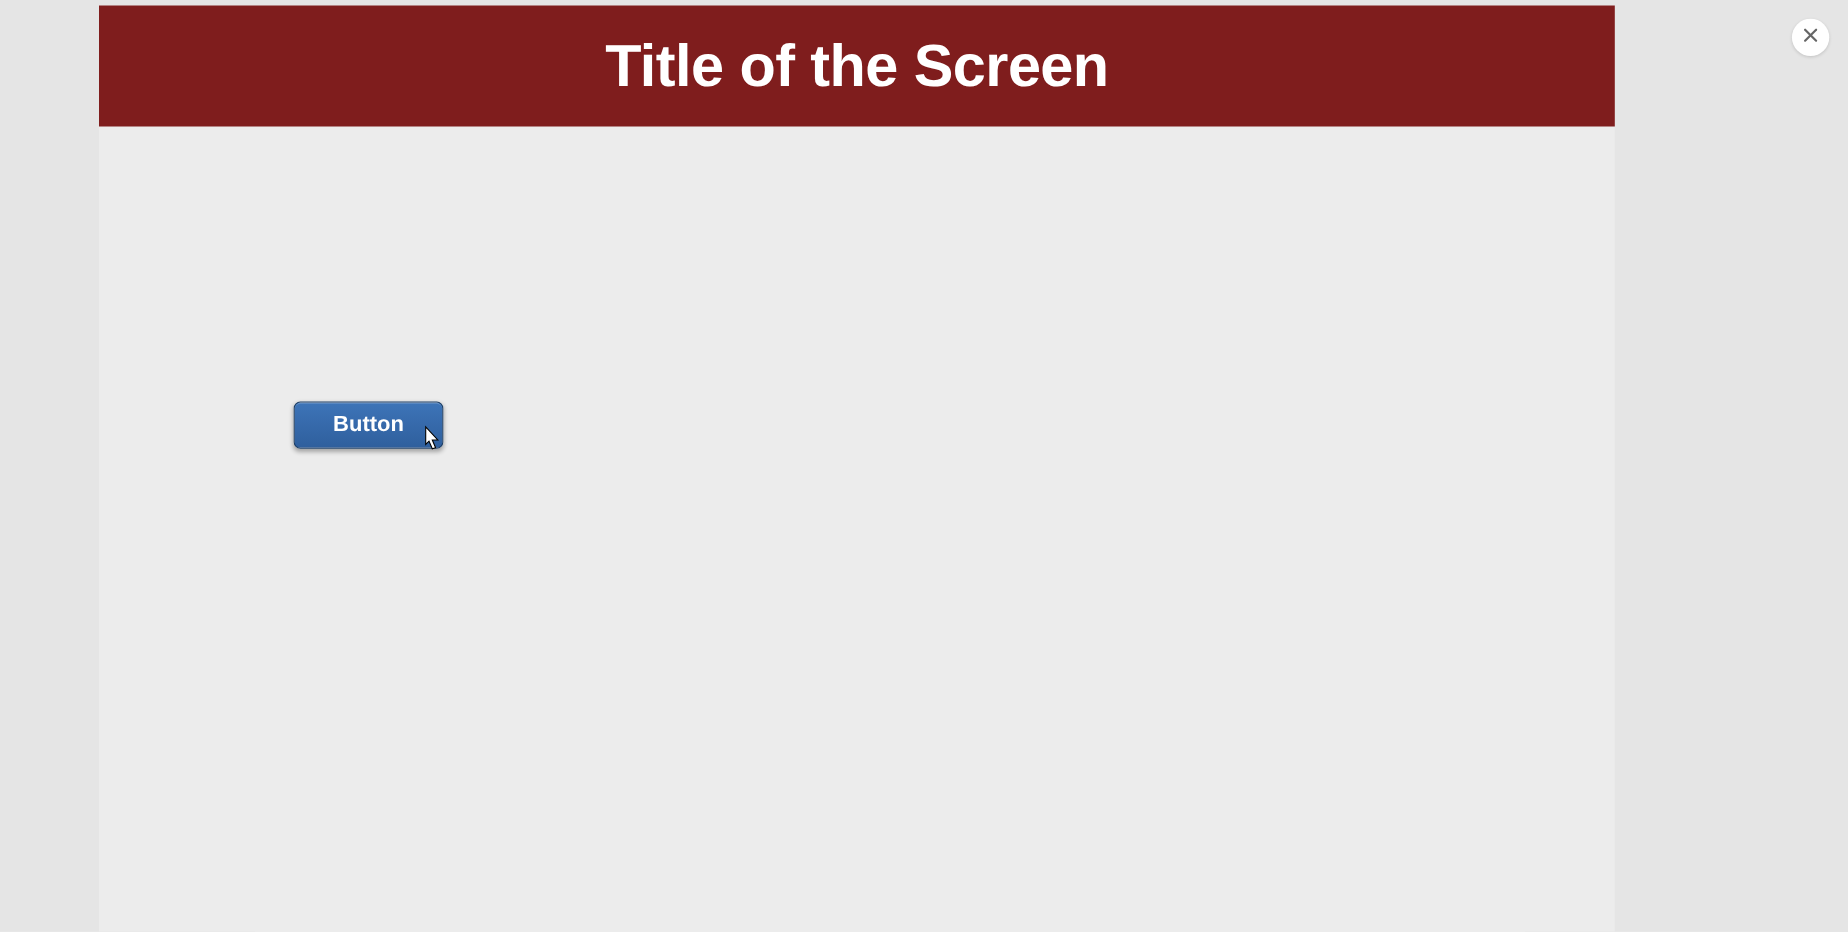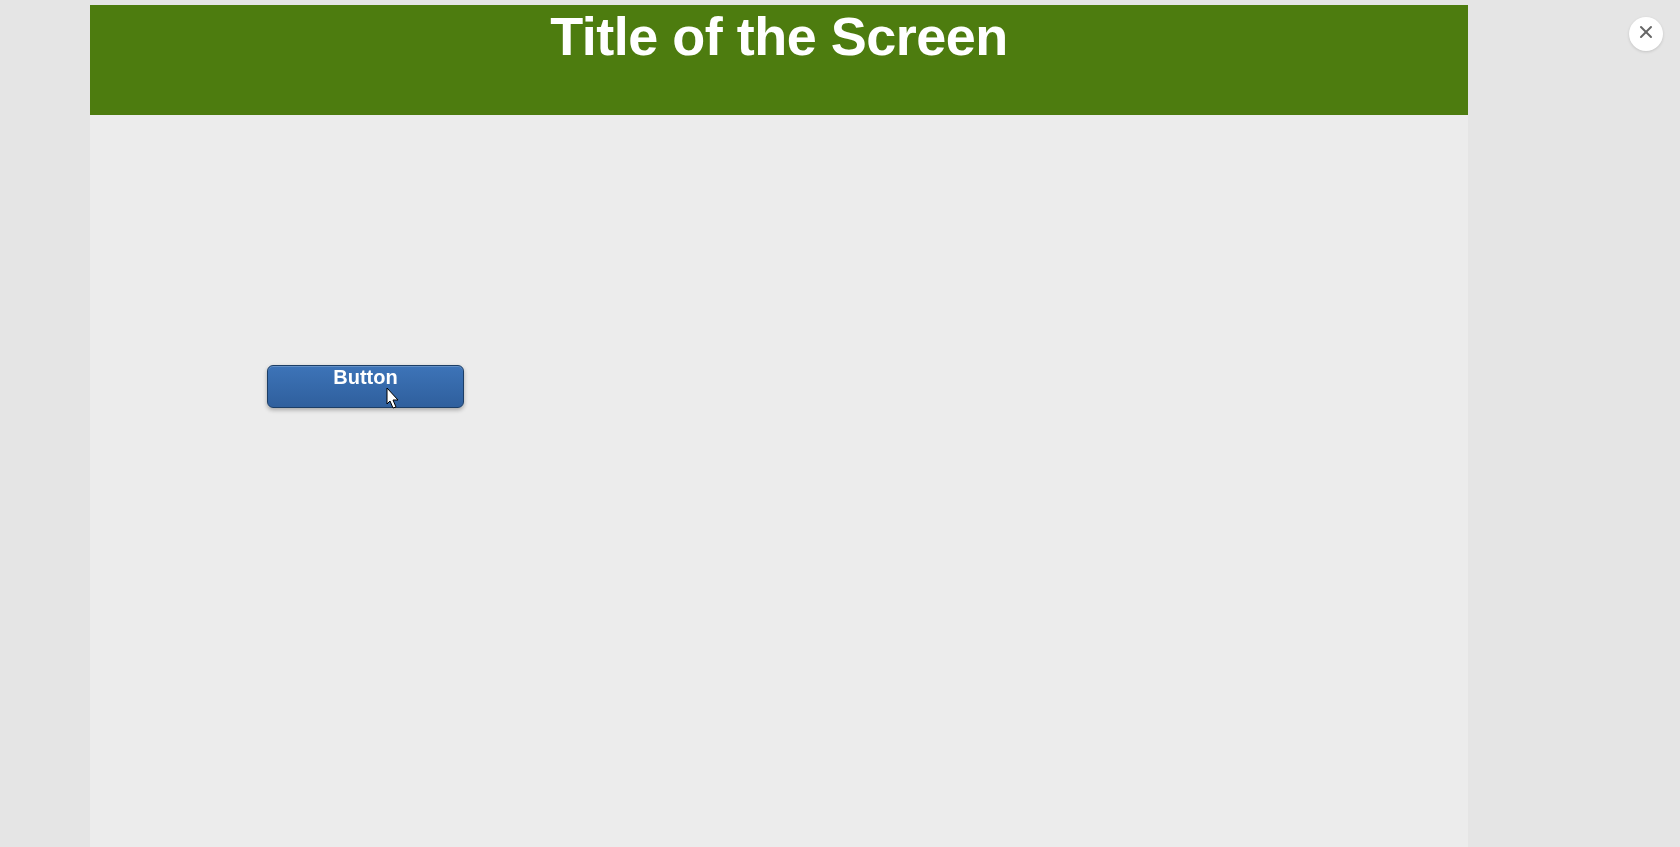--- a/index.html
+++ b/index.html
@@ -19,51 +19,52 @@
       position: absolute;
       left: 90px;
       top: 5px;
       width: 1378px;
       height: 842px;
       background: #ececec;
     }
     .header-bar {
       width: 100%;
       height: 110px;
-      background: #4d7c0f;
+      background: #7f1d1d;
       display: flex;
+      align-items: center;
       justify-content: center;
     }
     .header-title {
       color: #ffffff;
       font-size: 54px;
       font-weight: 800;
       letter-spacing: -0.5px;
     }
     .content-area {
       position: relative;
       width: 100%;
       height: calc(100% - 110px);
     }
     .primary-button {
       position: absolute;
       left: 177px;
       top: 250px;
-      width: 197px;
+      width: 136px;
       height: 43px;
       background: linear-gradient(to bottom, #3d74b8 0%, #2f5f9d 100%);
       border: 1px solid #1c3e66;
       border-radius: 6px;
       color: #ffffff;
       font-size: 20px;
       font-weight: 700;
       cursor: pointer;
       box-shadow: 0 2px 4px rgba(0,0,0,0.3), inset 0 1px 0 rgba(255,255,255,0.2);
       display: flex;
-      align-items: flex-start;
+      align-items: center;
       justify-content: center;
     }
     .close-button {
       position: absolute;
       right: 17px;
       top: 17px;
       width: 34px;
       height: 34px;
       border-radius: 50%;
       background: #ffffff;

